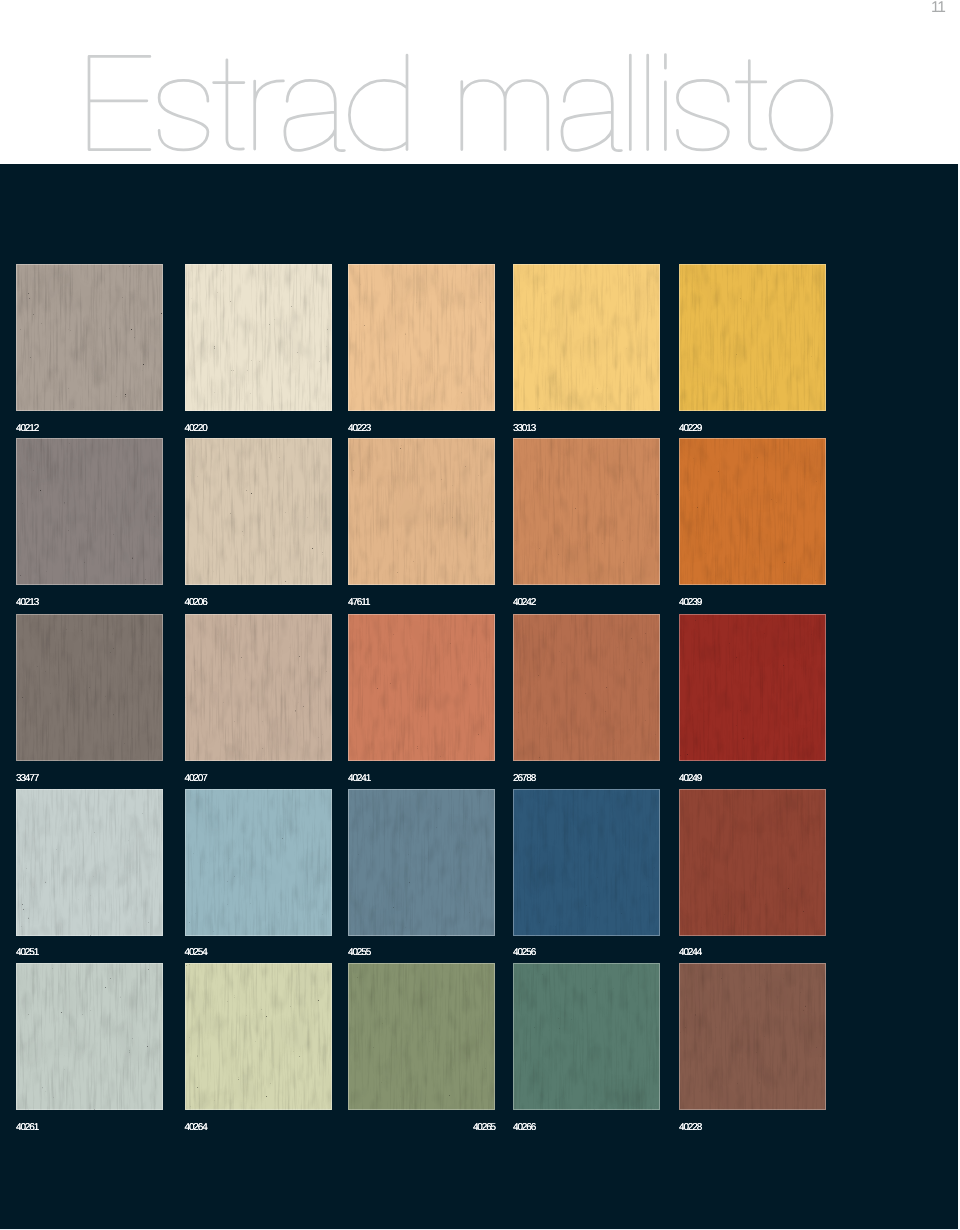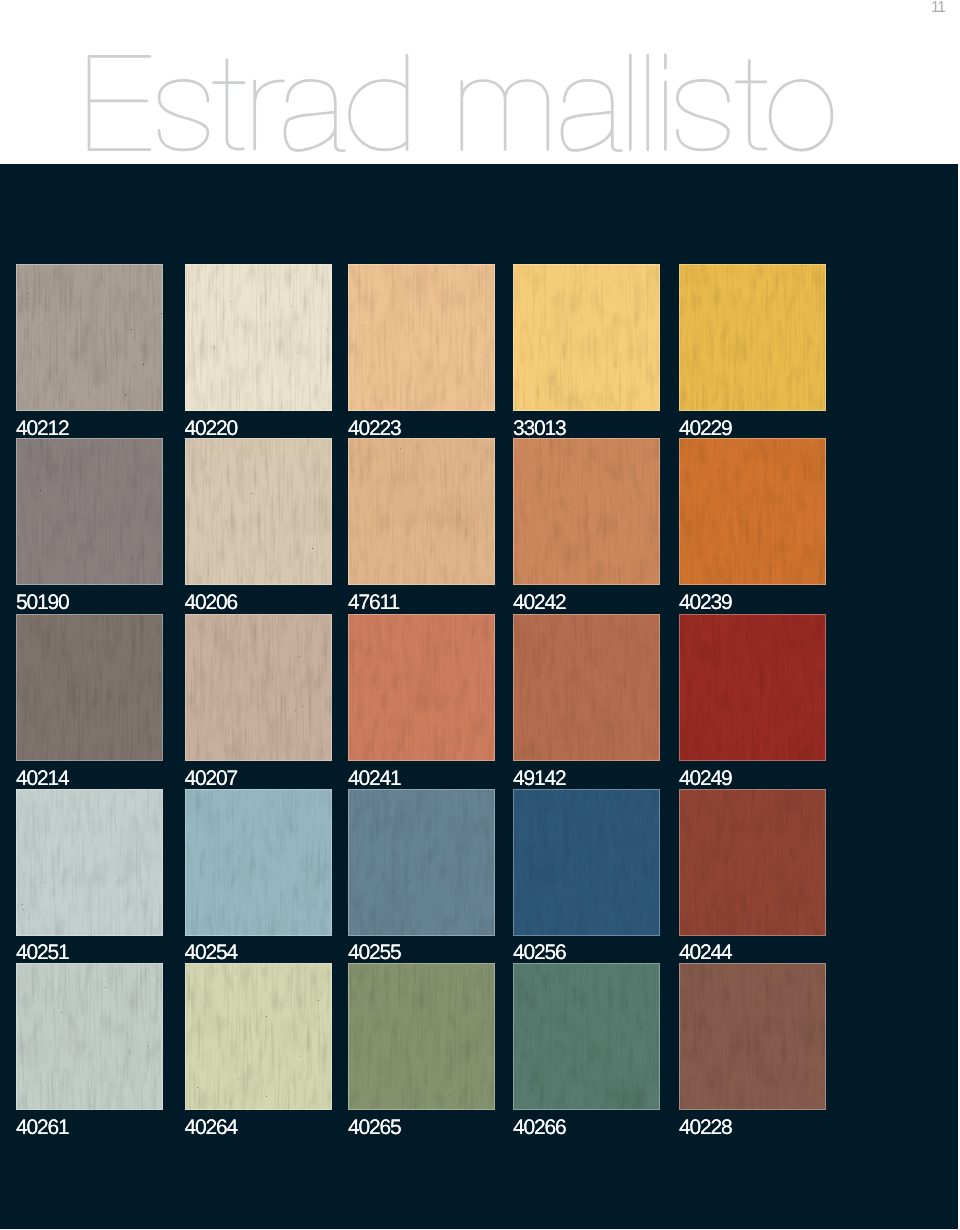--- a/index.html
+++ b/index.html
@@ -26,21 +26,21 @@
   .edge-right{position:absolute;left:958px;top:164px;width:2px;height:1066px;background:#fbfdfe;}
   .edge-bottom{position:absolute;left:0;top:1228.5px;width:960px;height:1.5px;background:#e9f2f7;}
 
   
   .grid{position:absolute;left:0;top:0;width:960px;height:1230px;}
   .cell{position:absolute;width:147px;height:172px;}
   .sw{position:absolute;left:0;top:0;width:147px;height:147px;}
   .sw svg{display:block;width:147px;height:147px;}
   .code{
     position:absolute;left:0;top:154.5px;width:147px;
-    font-family:"Liberation Sans",sans-serif;font-size:21px;line-height:20px;
+    font-family:"Liberation Sans",sans-serif;font-size:10px;line-height:20px;
     letter-spacing:-1.15px;color:#fdfeff;white-space:nowrap;
     text-rendering:geometricPrecision;-webkit-font-smoothing:antialiased;
     opacity:.999;text-shadow:0 0 .45px #ffffff;
   }
   .defs{position:absolute;width:0;height:0;overflow:hidden;}
 </style>
 </head>
 <body>
 
 <svg class="defs" aria-hidden="true">
@@ -283,21 +283,21 @@
               </filter>
             </defs>
             <rect width="147" height="147" fill="#89807e"></rect>
             <rect width="147" height="147" fill="#4a403e" filter="url(#sA5)" opacity="0.15"></rect>
             <rect width="147" height="147" fill="#cfc7c4" filter="url(#sB5)" opacity="0.14"></rect>
             <rect width="147" height="147" fill="#4a403e" filter="url(#sD5)" opacity="0.06"></rect>
             <rect width="147" height="147" fill="#4a403e" filter="url(#sC5)" opacity="0.45"></rect>
             <rect x="0.5" y="0.5" width="146" height="146" fill="none" stroke="#ffffff" stroke-opacity="0.30" stroke-width="1"></rect>
           </svg>
         </div>
-        <div class="code">50190</div>
+        <div class="code">40213</div>
       </div>
       <div class="cell" style="left: 184.5px; top: 438px;">
         <div class="sw">
           <svg viewBox="0 0 147 147" width="147" height="147">
             <defs>
               <filter id="sA6" x="0" y="0" width="100%" height="100%" color-interpolation-filters="sRGB">
                 <feTurbulence type="fractalNoise" baseFrequency="0.45 0.018" numOctaves="4" seed="143"></feTurbulence>
                 <feColorMatrix type="matrix" values="0 0 0 0 0 0 0 0 0 0 0 0 0 0 0 1.5 0 0 0 -0.73"></feColorMatrix>
                 <feGaussianBlur stdDeviation="0.5"></feGaussianBlur>
               </filter>
@@ -458,21 +458,21 @@
               </filter>
             </defs>
             <rect width="147" height="147" fill="#7e746d"></rect>
             <rect width="147" height="147" fill="#3f352f" filter="url(#sA10)" opacity="0.15"></rect>
             <rect width="147" height="147" fill="#c3b9b1" filter="url(#sB10)" opacity="0.14"></rect>
             <rect width="147" height="147" fill="#3f352f" filter="url(#sD10)" opacity="0.06"></rect>
             <rect width="147" height="147" fill="#3f352f" filter="url(#sC10)" opacity="0.45"></rect>
             <rect x="0.5" y="0.5" width="146" height="146" fill="none" stroke="#ffffff" stroke-opacity="0.30" stroke-width="1"></rect>
           </svg>
         </div>
-        <div class="code">40214</div>
+        <div class="code">33477</div>
       </div>
       <div class="cell" style="left: 184.5px; top: 614px;">
         <div class="sw">
           <svg viewBox="0 0 147 147" width="147" height="147">
             <defs>
               <filter id="sA11" x="0" y="0" width="100%" height="100%" color-interpolation-filters="sRGB">
                 <feTurbulence type="fractalNoise" baseFrequency="0.45 0.018" numOctaves="4" seed="178"></feTurbulence>
                 <feColorMatrix type="matrix" values="0 0 0 0 0 0 0 0 0 0 0 0 0 0 0 1.5 0 0 0 -0.73"></feColorMatrix>
                 <feGaussianBlur stdDeviation="0.5"></feGaussianBlur>
               </filter>
@@ -563,21 +563,21 @@
               </filter>
             </defs>
             <rect width="147" height="147" fill="#b46d4e"></rect>
             <rect width="147" height="147" fill="#6f3119" filter="url(#sA13)" opacity="0.11"></rect>
             <rect width="147" height="147" fill="#dfa384" filter="url(#sB13)" opacity="0.14"></rect>
             <rect width="147" height="147" fill="#6f3119" filter="url(#sD13)" opacity="0.06"></rect>
             <rect width="147" height="147" fill="#6f3119" filter="url(#sC13)" opacity="0.22"></rect>
             <rect x="0.5" y="0.5" width="146" height="146" fill="none" stroke="#ffffff" stroke-opacity="0.30" stroke-width="1"></rect>
           </svg>
         </div>
-        <div class="code">49142</div>
+        <div class="code">26788</div>
       </div>
       <div class="cell" style="left: 679px; top: 614px;">
         <div class="sw">
           <svg viewBox="0 0 147 147" width="147" height="147">
             <defs>
               <filter id="sA14" x="0" y="0" width="100%" height="100%" color-interpolation-filters="sRGB">
                 <feTurbulence type="fractalNoise" baseFrequency="0.45 0.018" numOctaves="4" seed="199"></feTurbulence>
                 <feColorMatrix type="matrix" values="0 0 0 0 0 0 0 0 0 0 0 0 0 0 0 1.5 0 0 0 -0.73"></feColorMatrix>
                 <feGaussianBlur stdDeviation="0.5"></feGaussianBlur>
               </filter>
@@ -845,21 +845,21 @@
             <rect width="147" height="147" fill="#d3d6b0"></rect>
             <rect width="147" height="147" fill="#8b9069" filter="url(#sA21)" opacity="0.14"></rect>
             <rect width="147" height="147" fill="#f4f6dc" filter="url(#sB21)" opacity="0.15"></rect>
             <rect width="147" height="147" fill="#8b9069" filter="url(#sD21)" opacity="0.06"></rect>
             <rect width="147" height="147" fill="#8b9069" filter="url(#sC21)" opacity="0.45"></rect>
             <rect x="0.5" y="0.5" width="146" height="146" fill="none" stroke="#ffffff" stroke-opacity="0.30" stroke-width="1"></rect>
           </svg>
         </div>
         <div class="code">40264</div>
       </div>
-      <div class="cell" style="left: 348px; top: 963px;">
+      <div class="cell" style="left: 348px; top: 963px; text-align: right;">
         <div class="sw">
           <svg viewBox="0 0 147 147" width="147" height="147">
             <defs>
               <filter id="sA22" x="0" y="0" width="100%" height="100%" color-interpolation-filters="sRGB">
                 <feTurbulence type="fractalNoise" baseFrequency="0.45 0.018" numOctaves="4" seed="255"></feTurbulence>
                 <feColorMatrix type="matrix" values="0 0 0 0 0 0 0 0 0 0 0 0 0 0 0 1.5 0 0 0 -0.73"></feColorMatrix>
                 <feGaussianBlur stdDeviation="0.5"></feGaussianBlur>
               </filter>
               <filter id="sB22" x="0" y="0" width="100%" height="100%" color-interpolation-filters="sRGB">
                 <feTurbulence type="fractalNoise" baseFrequency="0.14 0.04" numOctaves="3" seed="297"></feTurbulence>

